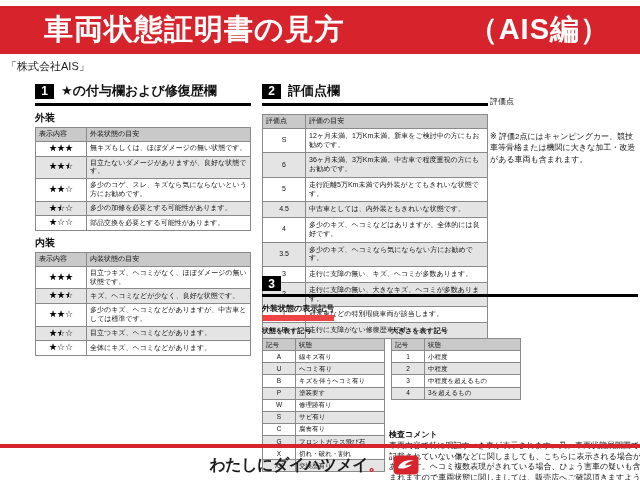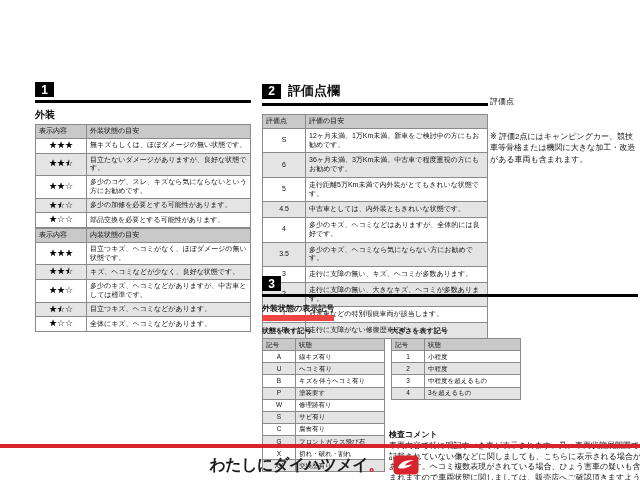--- a/index.html
+++ b/index.html
@@ -69,24 +69,30 @@
           align-items:center;justify-content:center;gap:9px;padding-right:12px;box-sizing:border-box;}
   #slogan{font-size:16px;font-weight:bold;letter-spacing:-0.5px;color:#1a1a1a;white-space:nowrap;}
   #slogan .dot{color:#d7242c;}
   #brand{font-size:15px;font-weight:bold;color:#d7242c;letter-spacing:0.5px;}
 </style>
 </head>
 <body>
 
 <div id="page">
 
+  <div id="banner">
+    <span class="t">車両状態証明書の見方</span>
+    <span class="t">（AIS編）</span>
+  </div>
+  <div id="company">「株式会社AIS」</div>
 
   <div id="sec1">
     <div class="sec-head">
       <span class="num-box">1</span>
+      <span class="sec-title">★の付与欄および修復歴欄</span>
     </div>
 
     <div class="grp-label">外装</div>
     <table>
       <thead>
         <tr>
           <th class="col-stars">表示内容</th>
           <th>外装状態の目安</th>
         </tr>
       </thead>
@@ -107,20 +113,21 @@
             <td class="stars-cell"><span class="stars"><span class="base">☆☆☆</span><span class="fill" style="width:50.0%">★★★</span></span></td>
             <td>多少の加修を必要とする可能性があります。</td>
           </tr>
         <tr>
             <td class="stars-cell"><span class="stars"><span class="base">☆☆☆</span><span class="fill" style="width:33.3%">★★★</span></span></td>
             <td>部品交換を必要とする可能性があります。</td>
           </tr>
       </tbody>
     </table>
 
+    <div class="grp-label">内装</div>
     <table>
       <thead>
         <tr>
           <th class="col-stars">表示内容</th>
           <th>内装状態の目安</th>
         </tr>
       </thead>
       <tbody>
         <tr>
             <td class="stars-cell"><span class="stars"><span class="base">☆☆☆</span><span class="fill" style="width:100.0%">★★★</span></span></td>

